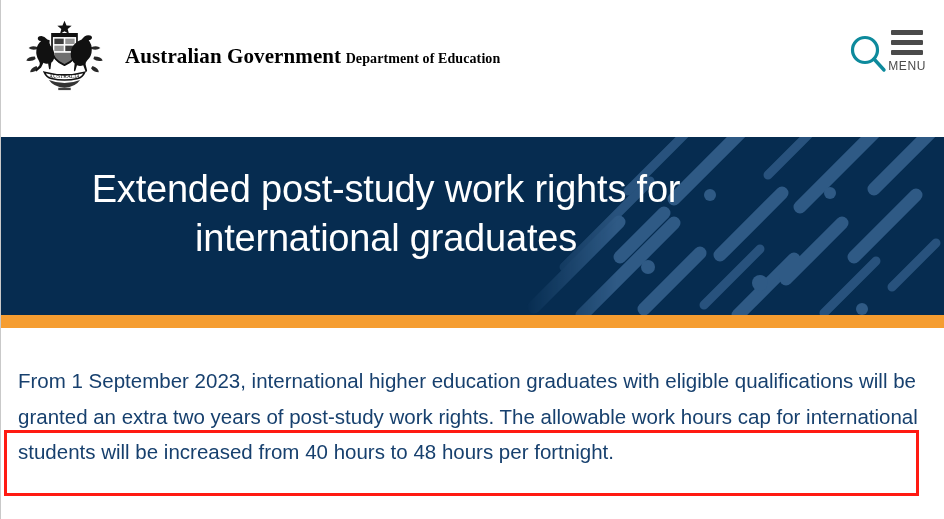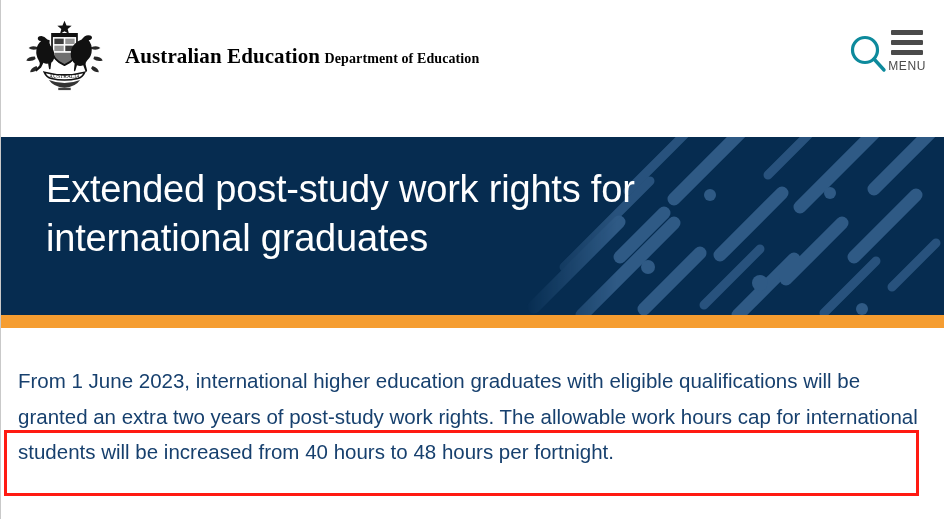--- a/index.html
+++ b/index.html
@@ -142,20 +142,21 @@
     left: 45px;
     top: 28px;
     margin: 0;
     color: #ffffff;
     font-size: 38px;
     font-weight: 400;
     line-height: 1.28;
     letter-spacing: -0.2px;
     max-width: 680px;
     font-family: "Liberation Sans", sans-serif;
+    text-align: center;
   }
   .accent-bar {
     position: absolute;
     top: 315px;
     left: 0;
     right: 0;
     height: 13px;
     background: #f59d31;
   }
 
@@ -226,21 +227,21 @@
           </g>
 
           <path d="M34 72 q26 7 52 0 q-3 7 -9 8 q-17 4 -34 0 q-6 -1 -9 -8z" fill="#ffffff" stroke="#111111" stroke-width="2"></path>
           <text x="60" y="79" font-size="7" font-family="Liberation Serif, serif" text-anchor="middle" fill="#111">AUSTRALIA</text>
 
           <path d="M40 82 q20 8 40 0 q-6 9 -20 10 q-14 -1 -20 -10z" opacity=".85"></path>
           <path d="M52 92 h16 v3 h-16z" opacity=".8"></path>
         </g>
       </svg>
       <span class="brand-text">
-        <span class="brand-line1">Australian Education</span>
+        <span class="brand-line1">Australian Government</span>
         <span class="brand-rule"></span>
         <span class="brand-line2">Department of Education</span>
       </span>
     </a>
 
     <div class="header-actions">
       <button class="search-btn" aria-label="Search">
         <svg width="40" height="42" viewBox="0 0 40 42">
           <circle cx="17" cy="16" r="12.5" fill="none" stroke="#0d8a9c" stroke-width="3.2"></circle>
           <line x1="26" y1="25" x2="36" y2="36" stroke="#0d8a9c" stroke-width="3.4" stroke-linecap="round"></line>
@@ -299,18 +300,18 @@
           <circle cx="338" cy="172" r="6"></circle>
         </g>
       </g>
     </svg>
     <h1 class="hero-title">Extended post-study work rights for international graduates</h1>
   </section>
 
   <div class="accent-bar"></div>
 
   <main class="content">
-    <p class="body-copy">From 1 June 2023, international higher education graduates with eligible qualifications will be granted an extra two years of post-study work rights. The allowable work hours cap for international students will be increased from 40 hours to 48 hours per fortnight.</p>
+    <p class="body-copy">From 1 September 2023, international higher education graduates with eligible qualifications will be granted an extra two years of post-study work rights. The allowable work hours cap for international students will be increased from 40 hours to 48 hours per fortnight.</p>
   </main>
 
   <div class="highlight-box"></div>
 
 </div>
 
 </body></html>

